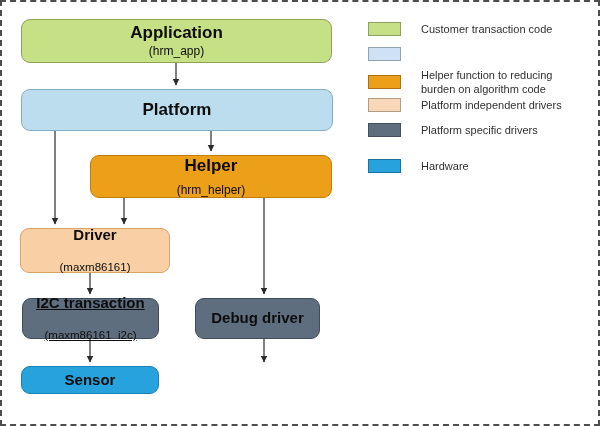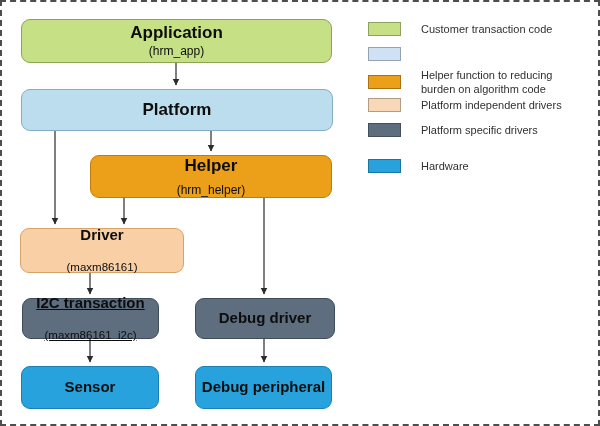--- a/index.html
+++ b/index.html
@@ -80,41 +80,38 @@
 
   <div class="node" style="left: 19px; top: 87px; width: 312px; height: 42px; background-color: rgb(188, 221, 237); border-color: rgb(133, 174, 196);">
     <div class="title-lg">Platform</div>
   </div>
 
   <div class="node" style="left: 88px; top: 153px; width: 242px; height: 43px; background-color: rgb(236, 160, 25); border-color: rgb(193, 125, 5); justify-content: space-between;">
     <div class="title-lg">Helper</div>
     <div class="sub-lg">(hrm_helper)</div>
   </div>
 
-  <div class="node" style="left: 18px; top: 226px; width: 164px; height: 45px; background-color: rgb(249, 208, 165); border-color: rgb(215, 163, 102);">
+  <div class="node" style="left: 18px; top: 226px; width: 150px; height: 45px; background-color: rgb(249, 208, 165); border-color: rgb(215, 163, 102);">
     <div class="title-sm">Driver</div>
     <div class="sub-sm">(maxm86161)</div>
   </div>
 
   <div class="node" style="left: 20px; top: 296px; width: 137px; height: 41px; background-color: rgb(94, 110, 127); border-color: rgb(63, 76, 89); text-decoration: underline;">
     <div class="title-sm">I2C transaction</div>
     <div class="sub-sm">(maxm86161_i2c)</div>
   </div>
 
-  <div class="node" style="left: 19px; top: 364px; width: 138px; height: 43px; background-color: rgb(40, 162, 220); border-color: rgb(26, 128, 180);">
+  <div class="node" style="left: 19px; top: 364px; width: 138px; height: 28px; background-color: rgb(40, 162, 220); border-color: rgb(26, 128, 180);">
     <div class="title-sm">Sensor</div>
   </div>
 
-  <div class="node" style="left: 193px; top: 296px; width: 140px; height: 41px; background-color: rgb(94, 110, 127); border-color: rgb(63, 76, 89);">
+  <div class="node" style="left: 193px; top: 296px; width: 125px; height: 41px; background-color: rgb(94, 110, 127); border-color: rgb(63, 76, 89);">
     <div class="title-sm">Debug driver</div>
   </div>
 
-  <div class="node" style="left: 193px; top: 364px; width: 137px; height: 43px; background-color: rgb(40, 162, 220); border-color: rgb(26, 128, 180);">
-    <div class="title-sm">Debug peripheral</div>
-  </div>
 
   <div class="legend-row" style="top:19px;height:16px">
     <span class="swatch" style="background-color: rgb(198, 224, 134);"></span>
     <span class="legend-label">Customer transaction code</span>
   </div>
   <div class="legend-row" style="top:44px;height:16px">
     <span class="swatch" style="background-color: rgb(207, 225, 245);"></span>
   </div>
   <div class="legend-row" style="top:95px;height:16px">
     <span class="swatch" style="background-color: rgb(248, 216, 184);"></span>

